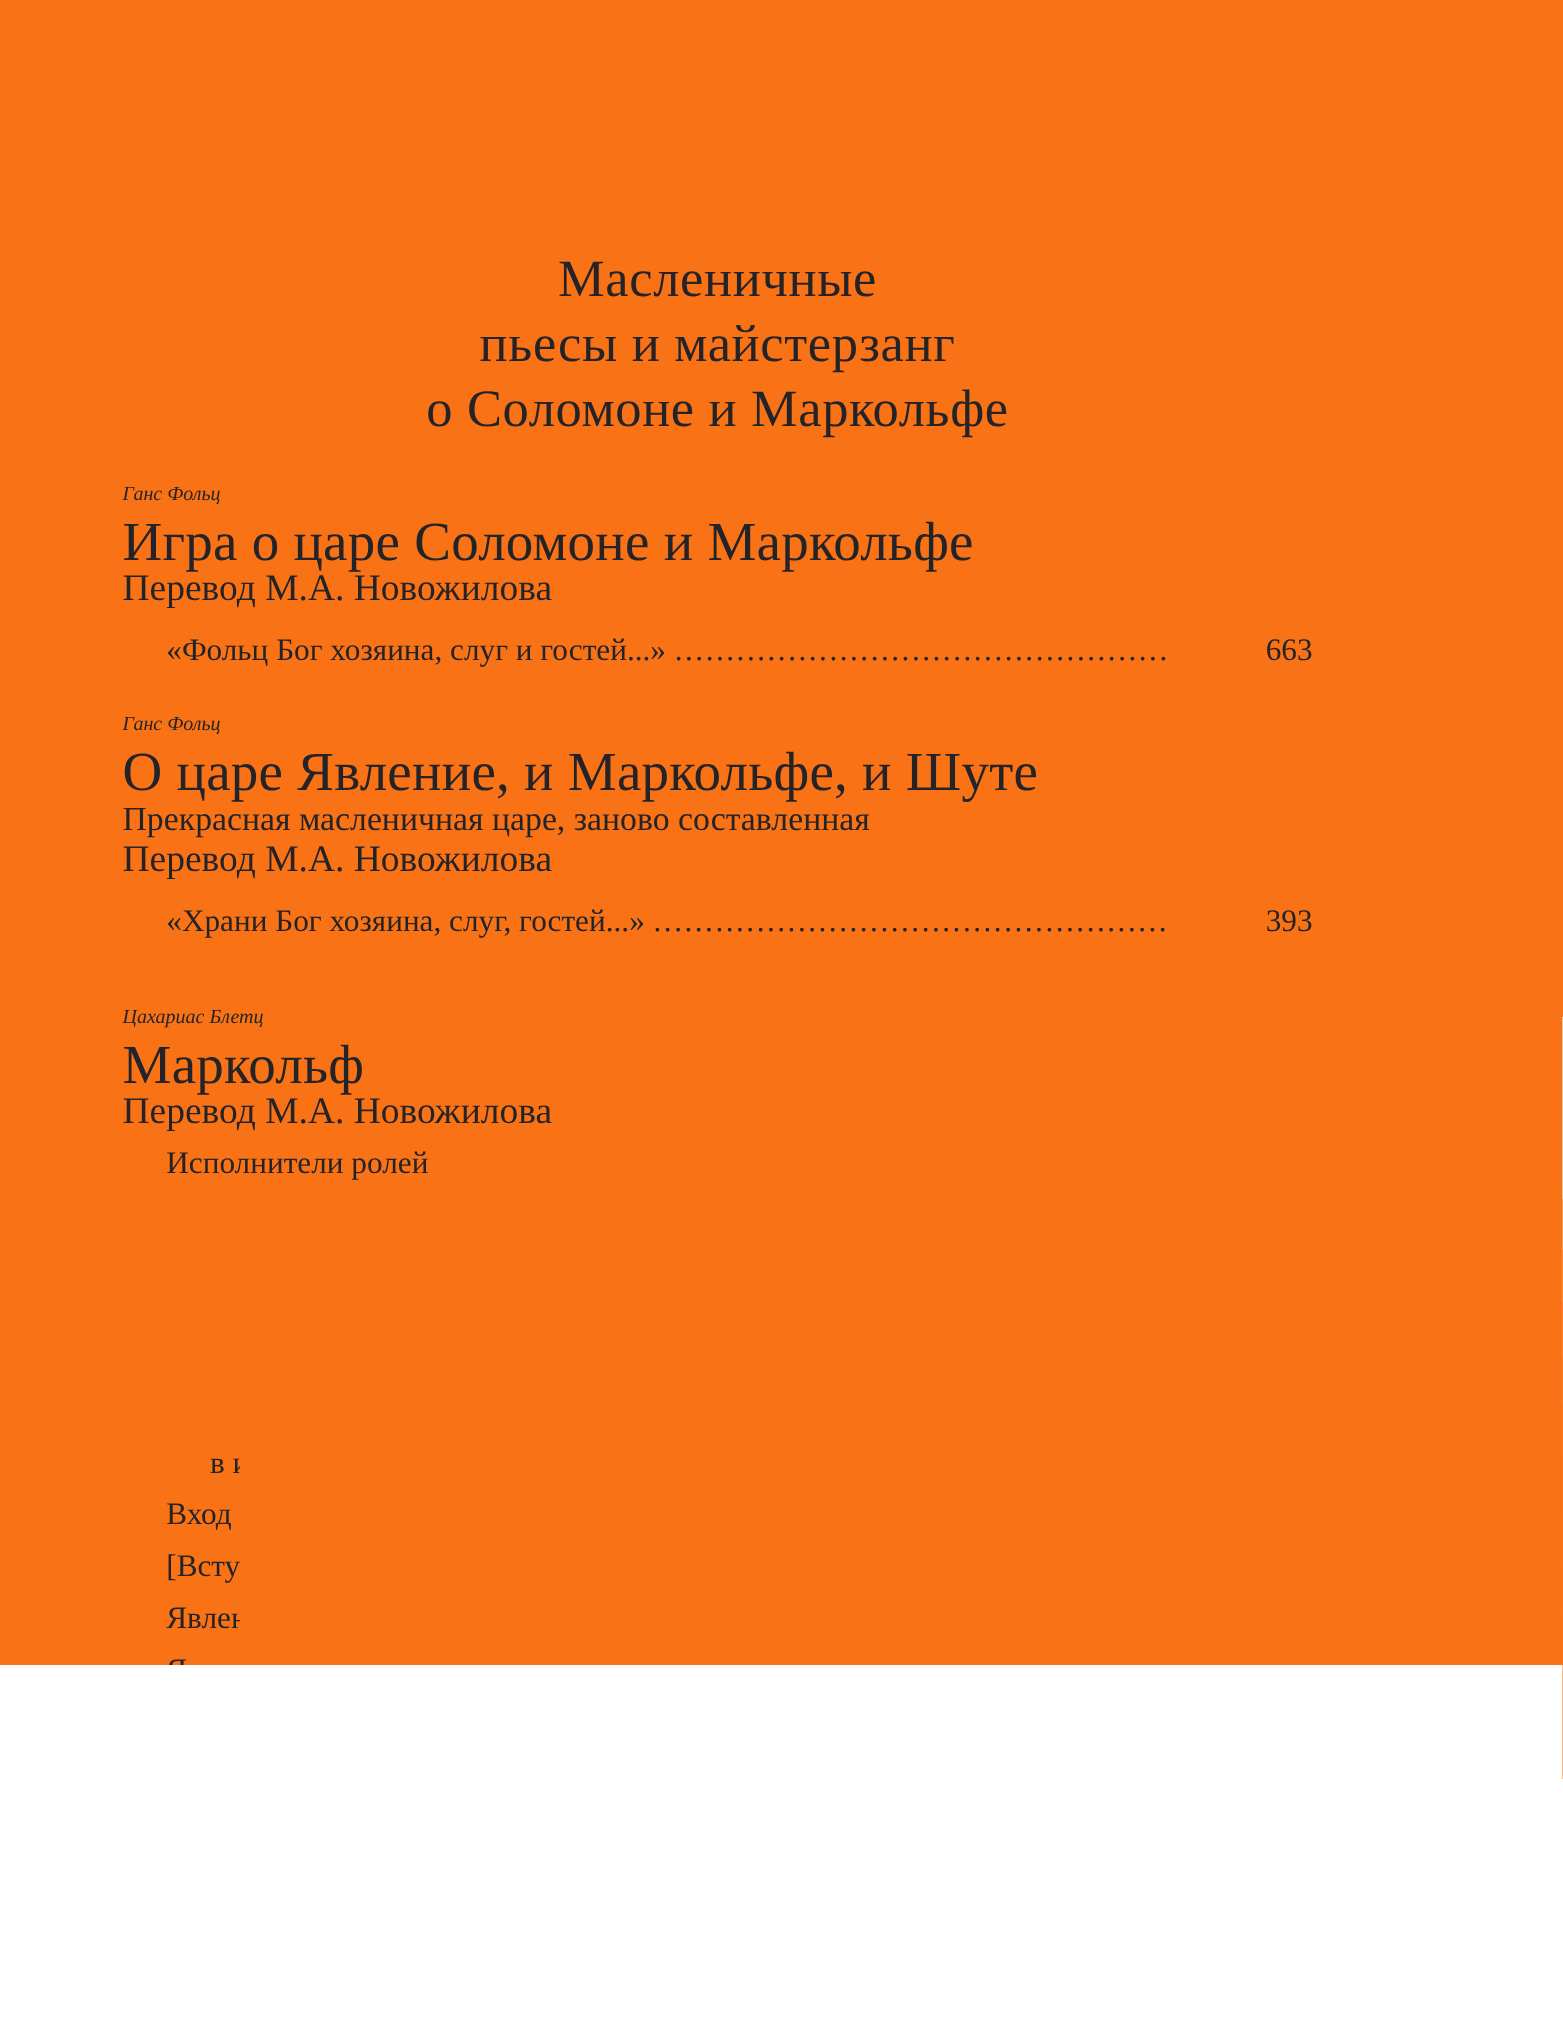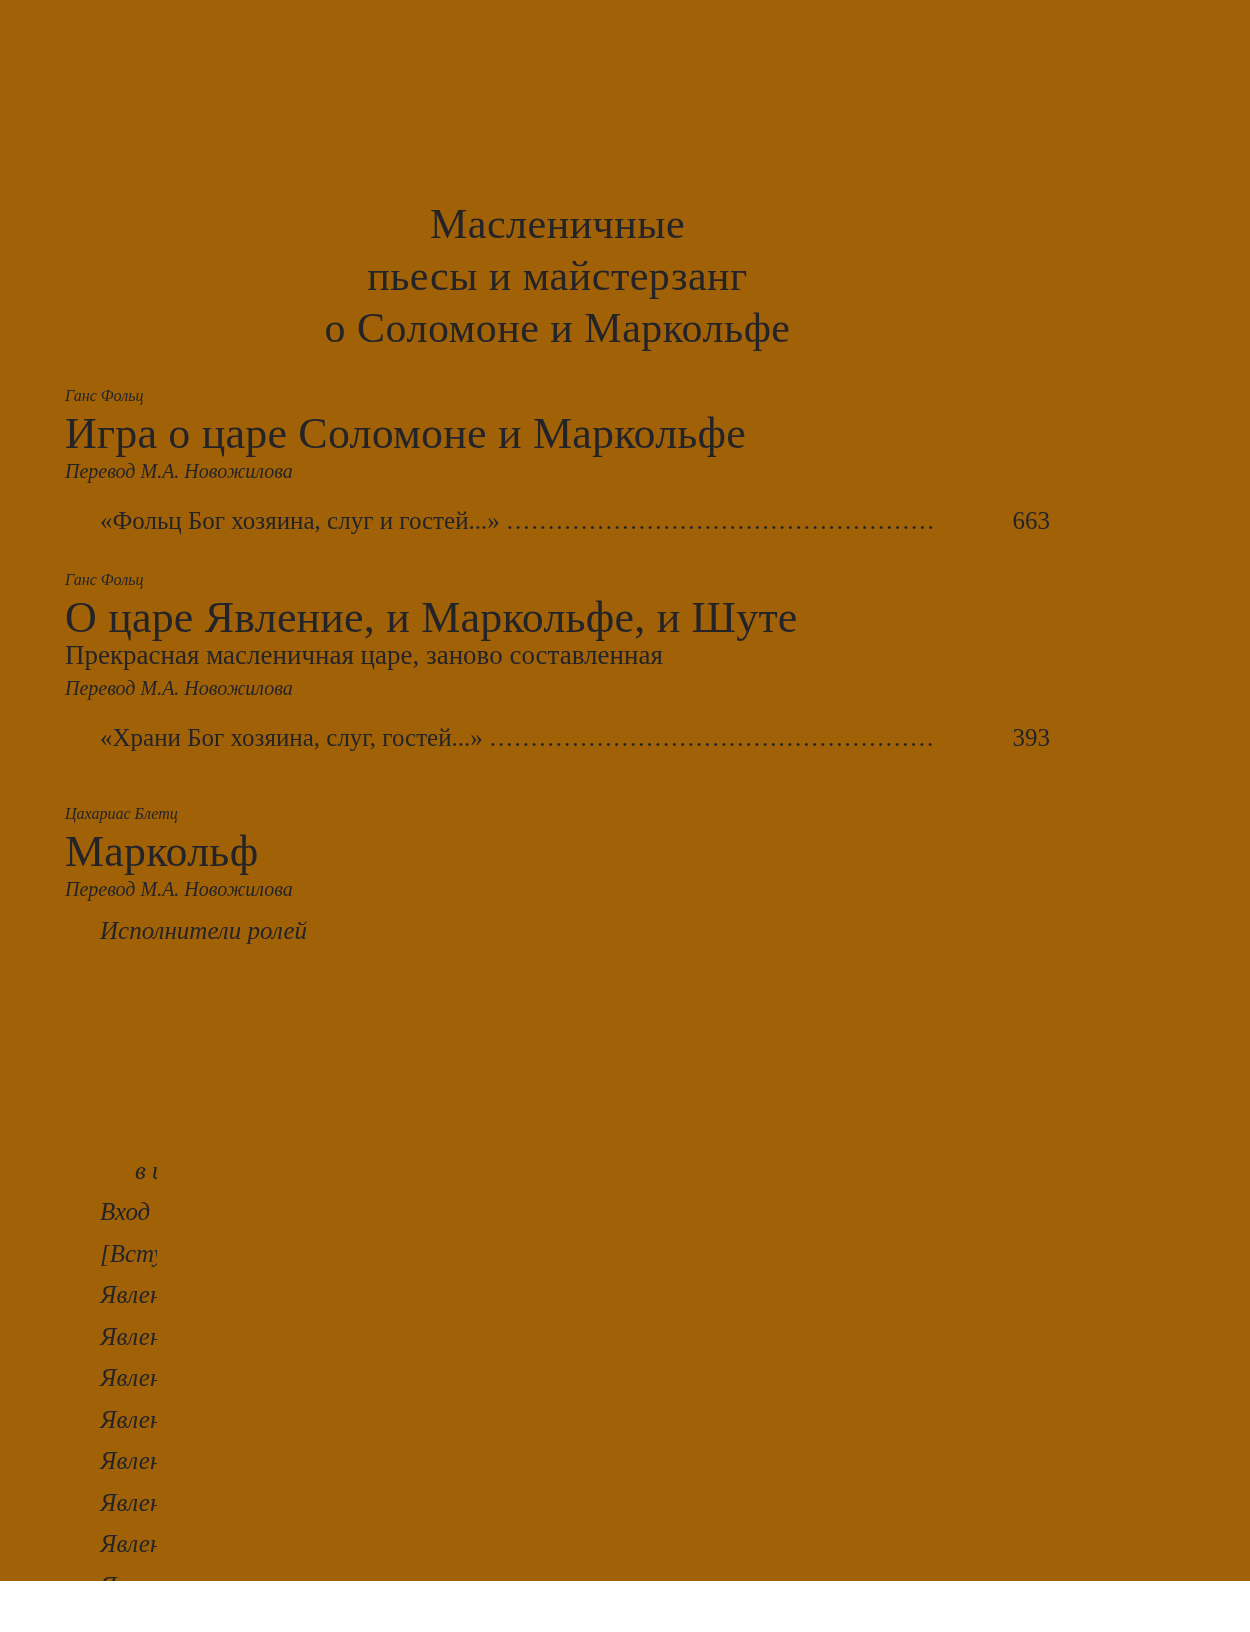--- a/index.html
+++ b/index.html
@@ -3,26 +3,26 @@
 <meta charset="utf-8">
 <style>
   html, body {
     margin: 0;
     padding: 0;
     background: #ffffff;
   }
   .page {
     position: relative;
     width: 1250px;
-    height: 1581px;
+    height: 1332px;
     box-sizing: border-box;
-    background: #a16207;
+    background: #f97316;
     color: #242428;
     font-family: "Liberation Serif", "DejaVu Serif", serif;
-    padding: 198px 200px 0 65px;
+    padding: 198px 200px 0 98px;
     overflow: hidden;
   }
   .book-title {
     text-align: center;
     font-size: 42px;
     line-height: 52px;
     letter-spacing: 0.5px;
   }
   .section { margin-top: 0; }
   .sec1 { margin-top: 26px; }
@@ -36,22 +36,21 @@
   .sec-title {
     font-size: 44px;
     line-height: 43px;
     letter-spacing: 0.2px;
   }
   .subtitle {
     font-size: 27px;
     line-height: 33px;
   }
   .translator {
-    font-style: italic;
-    font-size: 20px;
+    font-size: 30px;
     line-height: 32px;
   }
   .entry-row {
     display: flex;
     align-items: baseline;
     margin-left: 35px;
     margin-top: 18px;
     font-size: 25px;
     line-height: 32px;
   }
@@ -83,21 +82,20 @@
   }
   .col-right {
     width: 423px;
     padding-top: 41.5px;
     flex: 0 0 auto;
   }
   .trow {
     display: flex;
     align-items: baseline;
     height: 41.5px;
-    font-style: italic;
   }
   .trow .page {
     flex: 0 0 auto;
     min-width: 88px;
     text-align: right;
   }
   .trow-cont { padding-left: 35px; }
   .tlabel { white-space: nowrap; }
 </style>
 </head>

